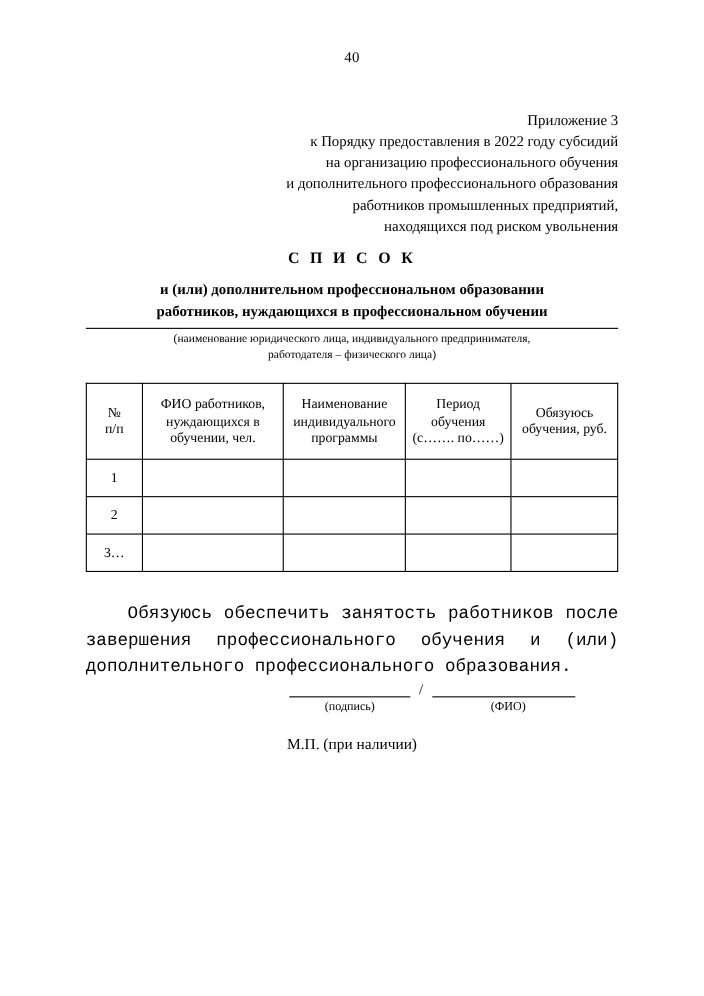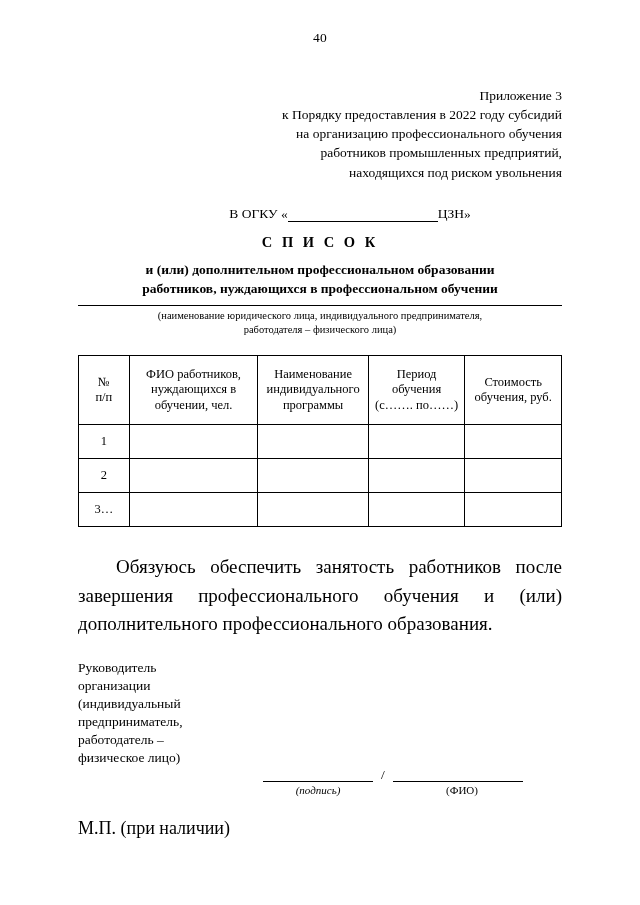--- a/index.html
+++ b/index.html
@@ -18,21 +18,21 @@
   .page {
     position: relative;
     width: 640px;
     height: 905px;
     box-sizing: border-box;
     padding: 0 78px;
   }
   .page-number {
     text-align: center;
     font-size: 13.5px;
-    padding-top: 30px;
+    padding-top: 44px;
     letter-spacing: 0.2px;
   }
   .appendix-block {
     margin-top: 40px;
     text-align: right;
     font-size: 13.5px;
     line-height: 1.42;
   }
   .appendix-block div {
     white-space: nowrap;
@@ -101,24 +101,25 @@
   .col-num { width: 10%; }
   .col-fio { width: 27%; }
   .col-prog { width: 23%; font-family: Liberation Serif, serif; }
   .col-period { width: 20%; }
   .col-cost { width: 20%; }
   td.row-idx {
     text-align: center;
   }
   .obligation {
     margin-top: 26px;
-    font-size: 19px;
+    font-size: 16px;
     line-height: 1.5;
     text-align: justify;
     text-indent: 38px;
+    font-family: Liberation Mono, monospace;
   }
   .signer-block {
     margin-top: 20px;
     font-size: 13.5px;
     line-height: 1.33;
     width: 175px;
   }
   .sign-row {
     margin-top: 2px;
     display: flex;
@@ -139,46 +140,45 @@
     width: 130px;
     border-bottom: 1px solid #000;
     height: 12px;
   }
   .sign-caption-row {
     display: flex;
     padding-left: 185px;
     margin-top: 2px;
     font-size: 11px;
   }
-  .cap1 { width: 110px; text-align: center; font-style: italic; }
+  .cap1 { width: 110px; text-align: center; }
   .cap-gap { width: 24px; }
   .cap2 { width: 130px; text-align: center; }
   .mp {
     margin-top: 22px;
-    font-size: 18px;
+    font-size: 14px;
+    text-align: center;
   }
 </style>
 </head>
 <body>
 
 <div class="page">
 
   <div class="page-number">40</div>
 
   <div class="appendix-block">
     <div>Приложение 3</div>
     <div>к Порядку предоставления в 2022 году субсидий</div>
     <div>на организацию профессионального обучения</div>
+    <div>и дополнительного профессионального образования</div>
     <div>работников промышленных предприятий,</div>
     <div>находящихся под риском увольнения</div>
   </div>
 
-  <div class="ogku-line">
-    <span>В ОГКУ «</span><span class="fill"></span><span>ЦЗН»</span>
-  </div>
 
   <div class="title-spaced">С П И С О К</div>
   <div class="subtitle">
     <div>и (или) дополнительном профессиональном образовании</div>
     <div>работников, нуждающихся в профессиональном обучении</div>
   </div>
 
   <div class="org-rule"></div>
   <div class="org-caption">
     <div>(наименование юридического лица, индивидуального предпринимателя,</div>
@@ -201,21 +201,21 @@
           <div>Наименование</div>
           <div>индивидуального</div>
           <div>программы</div>
         </th>
         <th class="col-period">
           <div>Период</div>
           <div>обучения</div>
           <div>(с……. по……)</div>
         </th>
         <th class="col-cost">
-          <div>Стоимость</div>
+          <div>Обязуюсь</div>
           <div>обучения, руб.</div>
         </th>
       </tr>
     </thead>
     <tbody>
       <tr>
         <td class="row-idx">1</td>
         <td></td>
         <td></td>
         <td></td>
@@ -233,28 +233,20 @@
         <td></td>
         <td></td>
         <td></td>
         <td></td>
       </tr>
     </tbody>
   </table>
 
   <div class="obligation">Обязуюсь обеспечить занятость работников после завершения профессионального обучения и (или) дополнительного профессионального образования.</div>
 
-  <div class="signer-block">
-    <div>Руководитель</div>
-    <div>организации</div>
-    <div>(индивидуальный</div>
-    <div>предприниматель,</div>
-    <div>работодатель –</div>
-    <div>физическое лицо)</div>
-  </div>
 
   <div class="sign-row">
     <div class="sign-line"></div>
     <div class="sign-slash">/</div>
     <div class="sign-line2"></div>
   </div>
   <div class="sign-caption-row">
     <div class="cap1">(подпись)</div>
     <div class="cap-gap"></div>
     <div class="cap2">(ФИО)</div>

